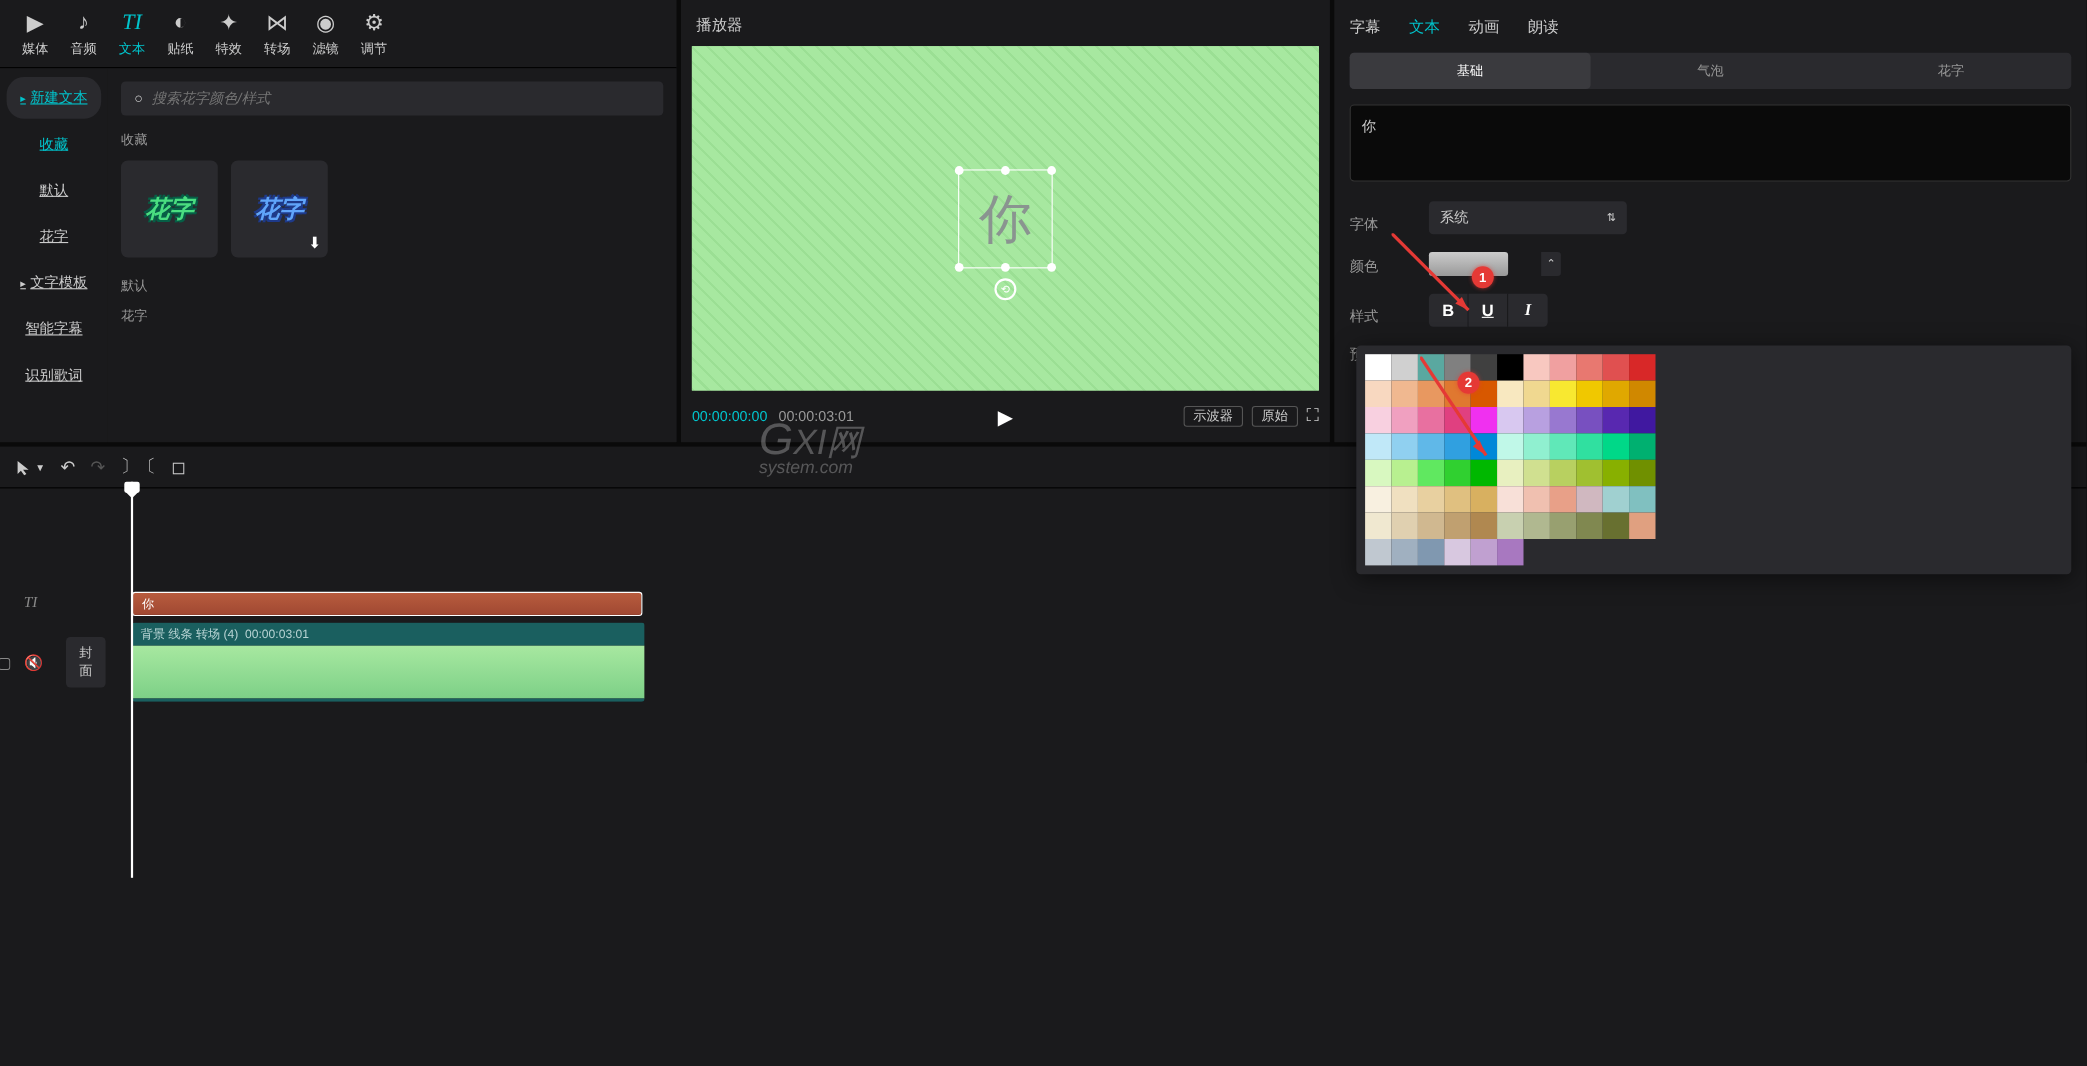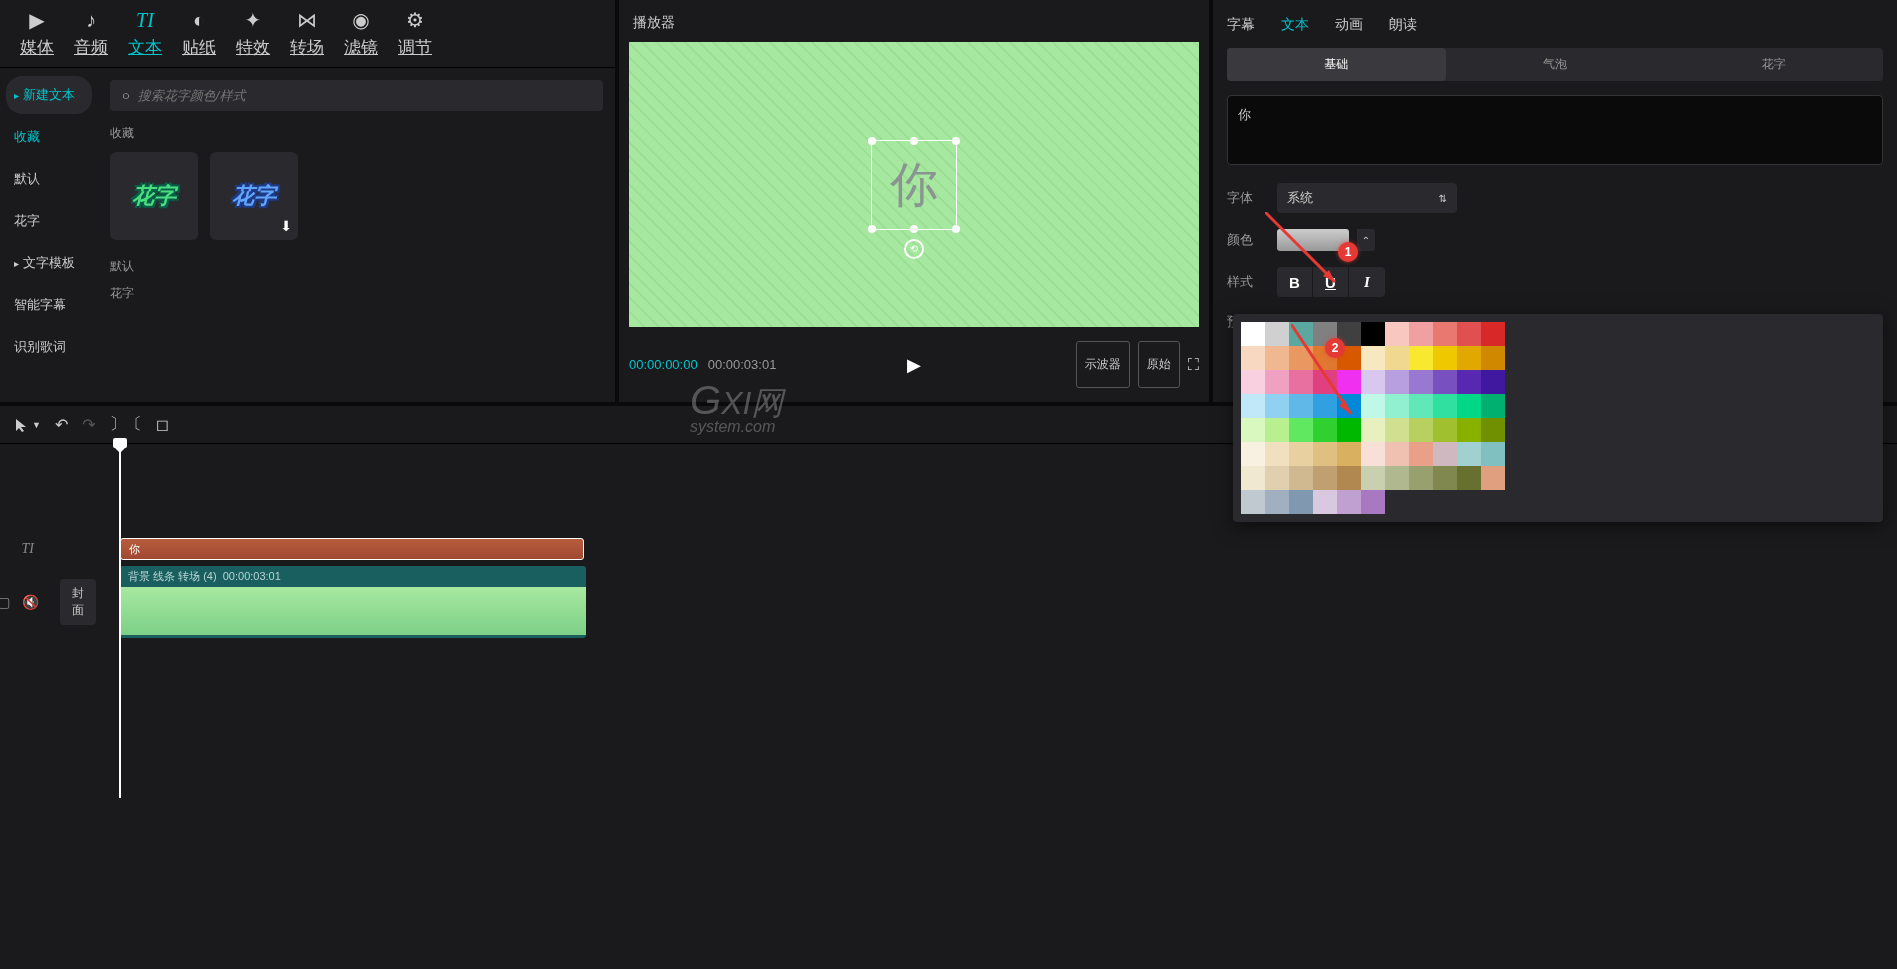--- a/index.html
+++ b/index.html
@@ -5,26 +5,26 @@
 * { margin: 0; padding: 0; box-sizing: border-box; }
 body { background: #0a0a0a; font-family: "Microsoft YaHei", sans-serif; color: #ccc; width: 1897px; height: 969px; overflow: hidden; font-size: 13px; position: relative; }
 .app { display: grid; grid-template-columns: 615px 590px 1fr; grid-template-rows: 402px 1fr; height: 100%; gap: 4px; }
 
 
 .top-left { background: #1a1a1c; display: flex; flex-direction: column; }
 .toolbar-tabs { display: flex; gap: 20px; padding: 8px 20px; border-bottom: 1px solid #000; }
 .tool-tab { display: flex; flex-direction: column; align-items: center; gap: 4px; cursor: pointer; color: #ccc; }
 .tool-tab.active { color: #00c4cc; }
 .tool-tab .icon { font-size: 20px; height: 24px; display: flex; align-items: center; }
-.tool-tab .label { font-size: 17px; text-decoration: underline; }
+.tool-tab .label { font-size: 12px; }
 
 
 .left-body { display: flex; flex: 1; overflow: hidden; }
 .sidebar { width: 98px; background: #1a1a1c; padding: 8px 6px; display: flex; flex-direction: column; gap: 4px; }
-.sidebar-item { padding: 10px 8px; border-radius: 16px; color: #ccc; cursor: pointer; font-size: 13px; text-align: left; }
+.sidebar-item { padding: 10px 8px; border-radius: 16px; color: #ccc; cursor: pointer; font-size: 13px; text-align: center; text-decoration: underline; }
 .sidebar-item.newtext { background: #2a2a2e; color: #00c4cc; }
 .sidebar-item.active { color: #00c4cc; }
 .sidebar-item .caret { margin-right: 4px; font-size: 10px; }
 
 .content-area { flex: 1; padding: 12px; background: #1a1a1c; }
 .search-box { background: #2a2a2e; border-radius: 4px; padding: 8px 12px; display: flex; align-items: center; gap: 8px; margin-bottom: 14px; }
 .search-box input { background: transparent; border: none; color: #888; flex: 1; outline: none; font-size: 13px; font-style: italic; }
 .section-label { color: #999; font-size: 12px; margin-bottom: 10px; }
 .thumbs { display: flex; gap: 12px; margin-bottom: 18px; }
 .thumb { width: 88px; height: 88px; background: #2a2a2e; border-radius: 6px; display: flex; align-items: center; justify-content: center; position: relative; cursor: pointer; }
@@ -47,33 +47,33 @@
 .textbox .h-tm { top: -4px; left: 50%; margin-left: -4px; }
 .textbox .h-bm { bottom: -4px; left: 50%; margin-left: -4px; }
 .textbox-char { font-size: 48px; color: #8a9490; font-weight: 500; }
 .rotate-handle { position: absolute; bottom: -30px; left: 50%; margin-left: -10px; width: 20px; height: 20px; border: 2px solid #fff; border-radius: 50%; display: flex; align-items: center; justify-content: center; font-size: 10px; color: #fff; }
 .player-controls { display: flex; align-items: center; gap: 10px; padding: 14px 0 4px; }
 .time-current { color: #00c4cc; font-size: 13px; }
 .time-total { color: #999; font-size: 13px; }
 .play-btn { margin-left: auto; margin-right: auto; color: #fff; font-size: 18px; cursor: pointer; position: absolute; left: 50%; transform: translateX(-50%); }
 .player-controls { position: relative; }
 .pc-right { margin-left: auto; display: flex; gap: 8px; align-items: center; }
-.pc-btn { border: 1px solid #555; padding: 14px 8px; border-radius: 3px; font-size: 12px; color: #ccc; cursor: pointer; }
+.pc-btn { border: 1px solid #555; padding: 0 8px; border-radius: 3px; font-size: 12px; color: #ccc; cursor: pointer; }
 .fs-btn { color: #ccc; font-size: 16px; cursor: pointer; }
 
 
 .inspector { background: #1a1a1c; padding: 10px 14px; position: relative; }
 .insp-tabs { display: flex; gap: 26px; padding: 6px 0 14px; }
 .insp-tab { color: #ccc; cursor: pointer; font-size: 14px; }
 .insp-tab.active { color: #00c4cc; }
 .sub-tabs { display: flex; background: #2a2a2e; border-radius: 4px; margin-bottom: 14px; }
 .sub-tab { flex: 1; text-align: center; padding: 8px 0; color: #999; cursor: pointer; font-size: 12px; }
 .sub-tab.active { background: #3a3a3e; color: #fff; border-radius: 4px; }
 .text-input { background: #0a0a0a; border: 1px solid #333; border-radius: 4px; padding: 10px; min-height: 70px; color: #ccc; margin-bottom: 18px; font-size: 13px; }
-.prop-row { display: flex; align-items: center; gap: 10px; margin-bottom: 16px; }
+.prop-row { display: flex; align-items: flex-end; gap: 32px; margin-bottom: 16px; }
 .prop-label { width: 40px; color: #999; font-size: 13px; }
 .font-select { flex: 1; background: #2a2a2e; border-radius: 4px; padding: 6px 10px; display: flex; justify-content: space-between; align-items: center; color: #ccc; cursor: pointer; max-width: 180px; }
 .style-btns { display: flex; gap: 0; }
 .style-btn { background: #2a2a2e; width: 36px; height: 30px; display: flex; align-items: center; justify-content: center; color: #fff; cursor: pointer; font-weight: bold; font-size: 15px; border-right: 1px solid #1a1a1c; }
 .style-btn:first-child { border-radius: 4px 0 0 4px; }
 .style-btn:last-child { border-radius: 0 4px 4px 0; border-right: none; }
 .style-btn.under { text-decoration: underline; }
 .style-btn.italic { font-style: italic; font-family: serif; }
 .color-swatch { width: 72px; height: 22px; background: linear-gradient(to bottom, #ccc, #999); border-radius: 3px; cursor: pointer; }
 .color-dd { width: 18px; height: 22px; background: #2a2a2e; display: flex; align-items: center; justify-content: center; cursor: pointer; font-size: 10px; border-radius: 0 3px 3px 0; margin-left: -2px; }

